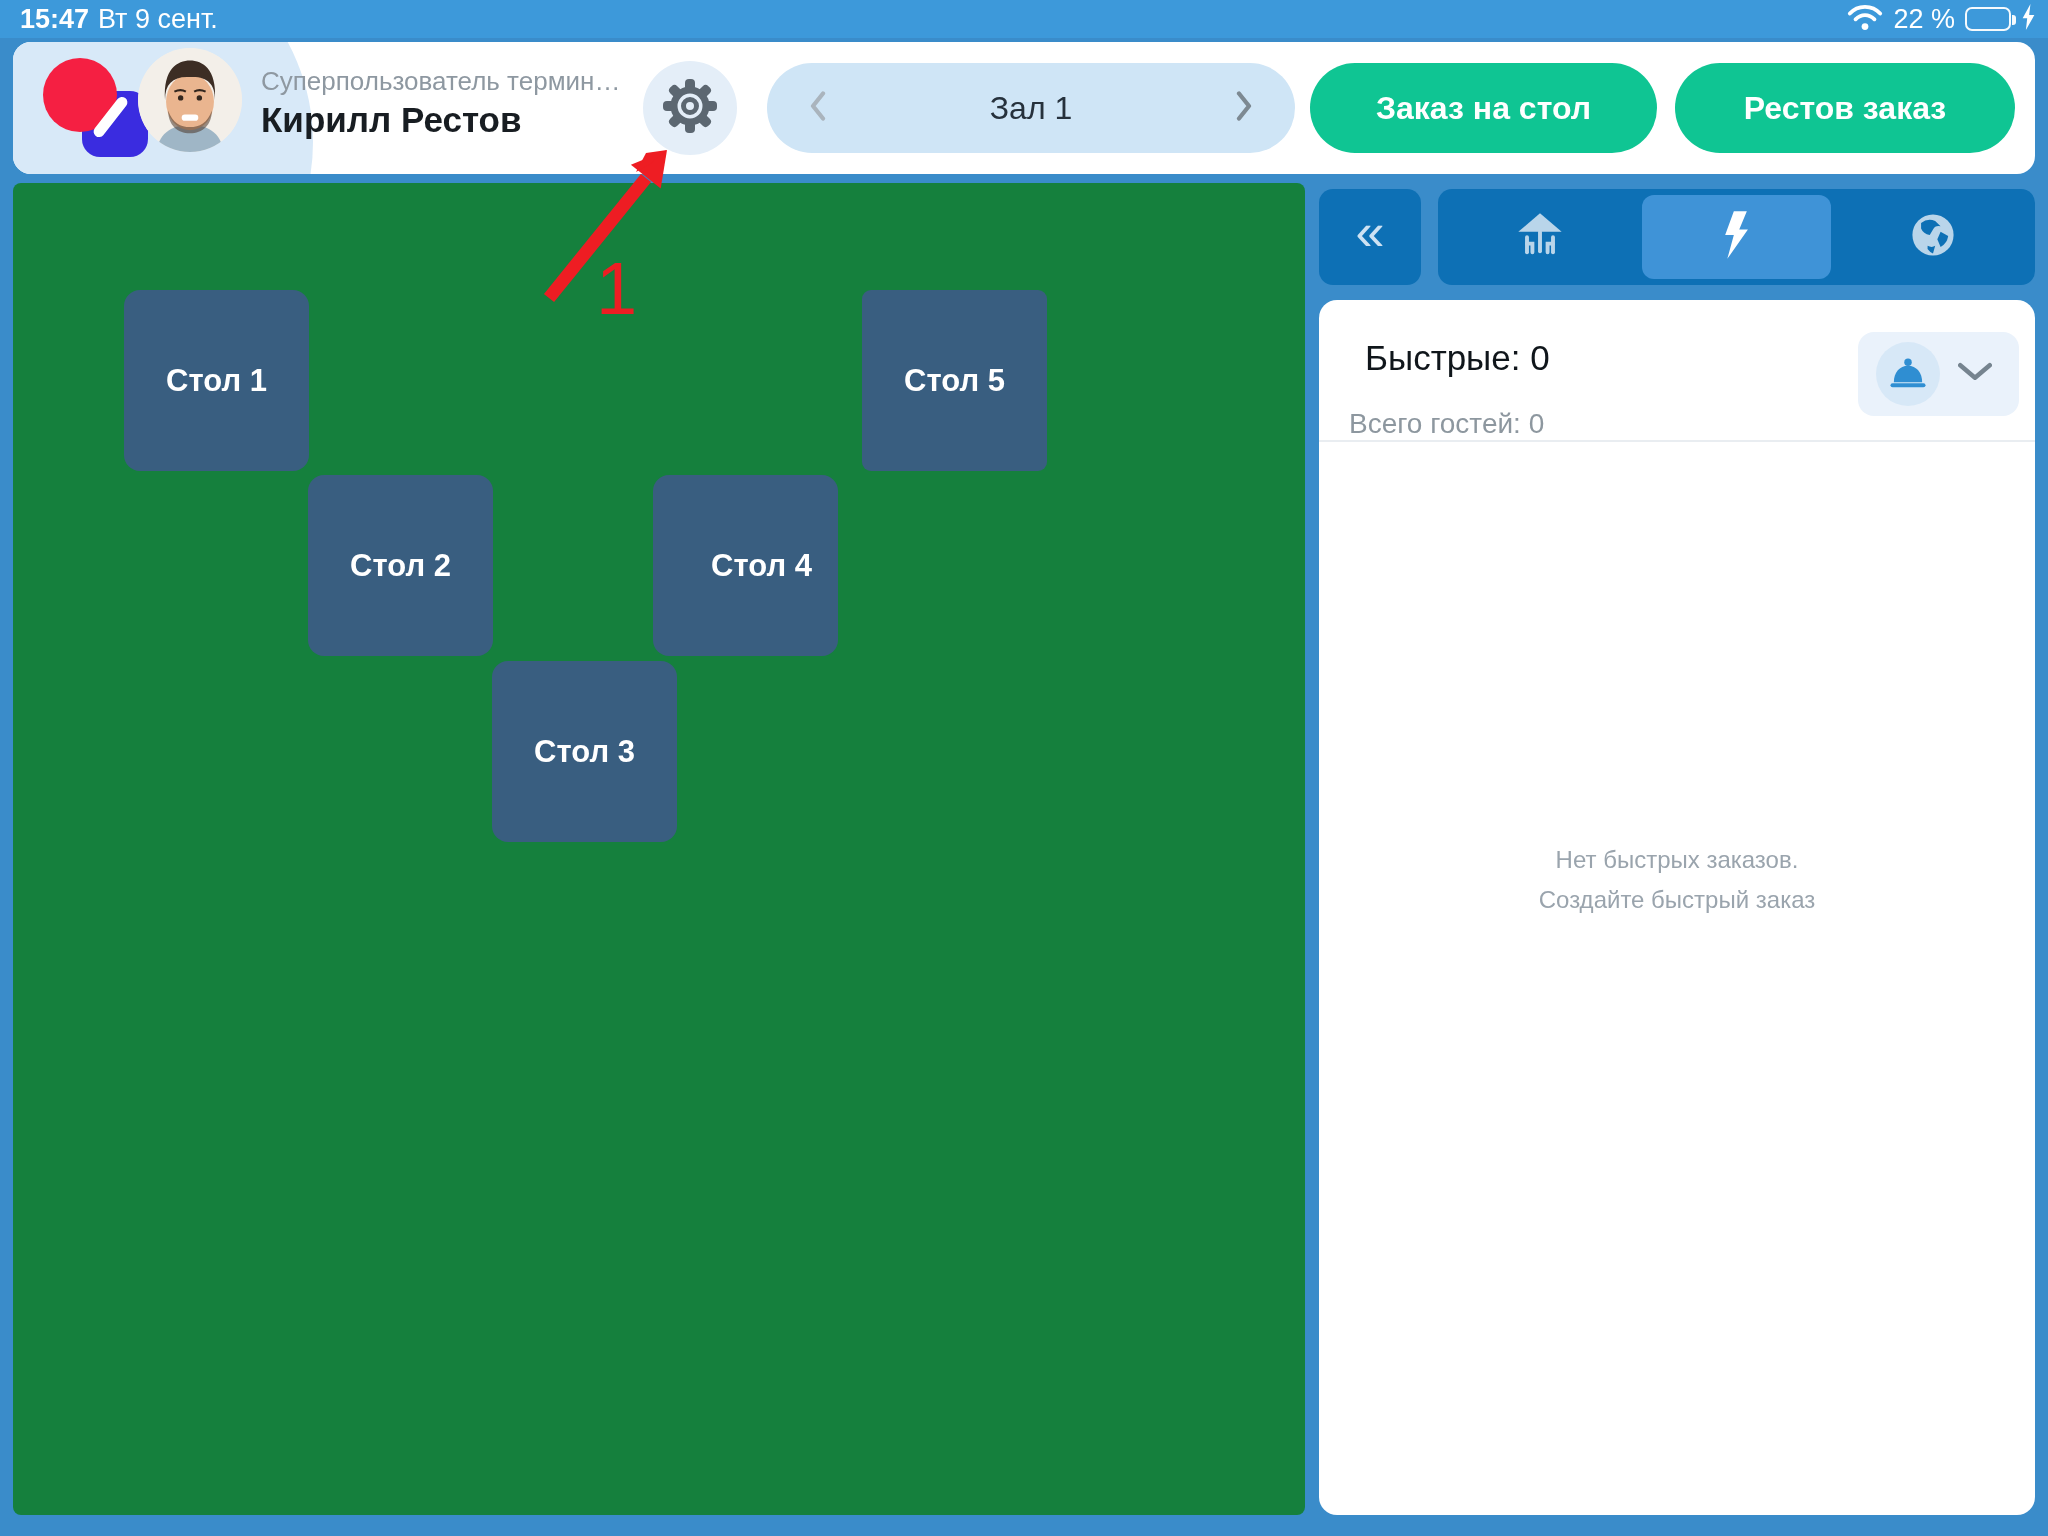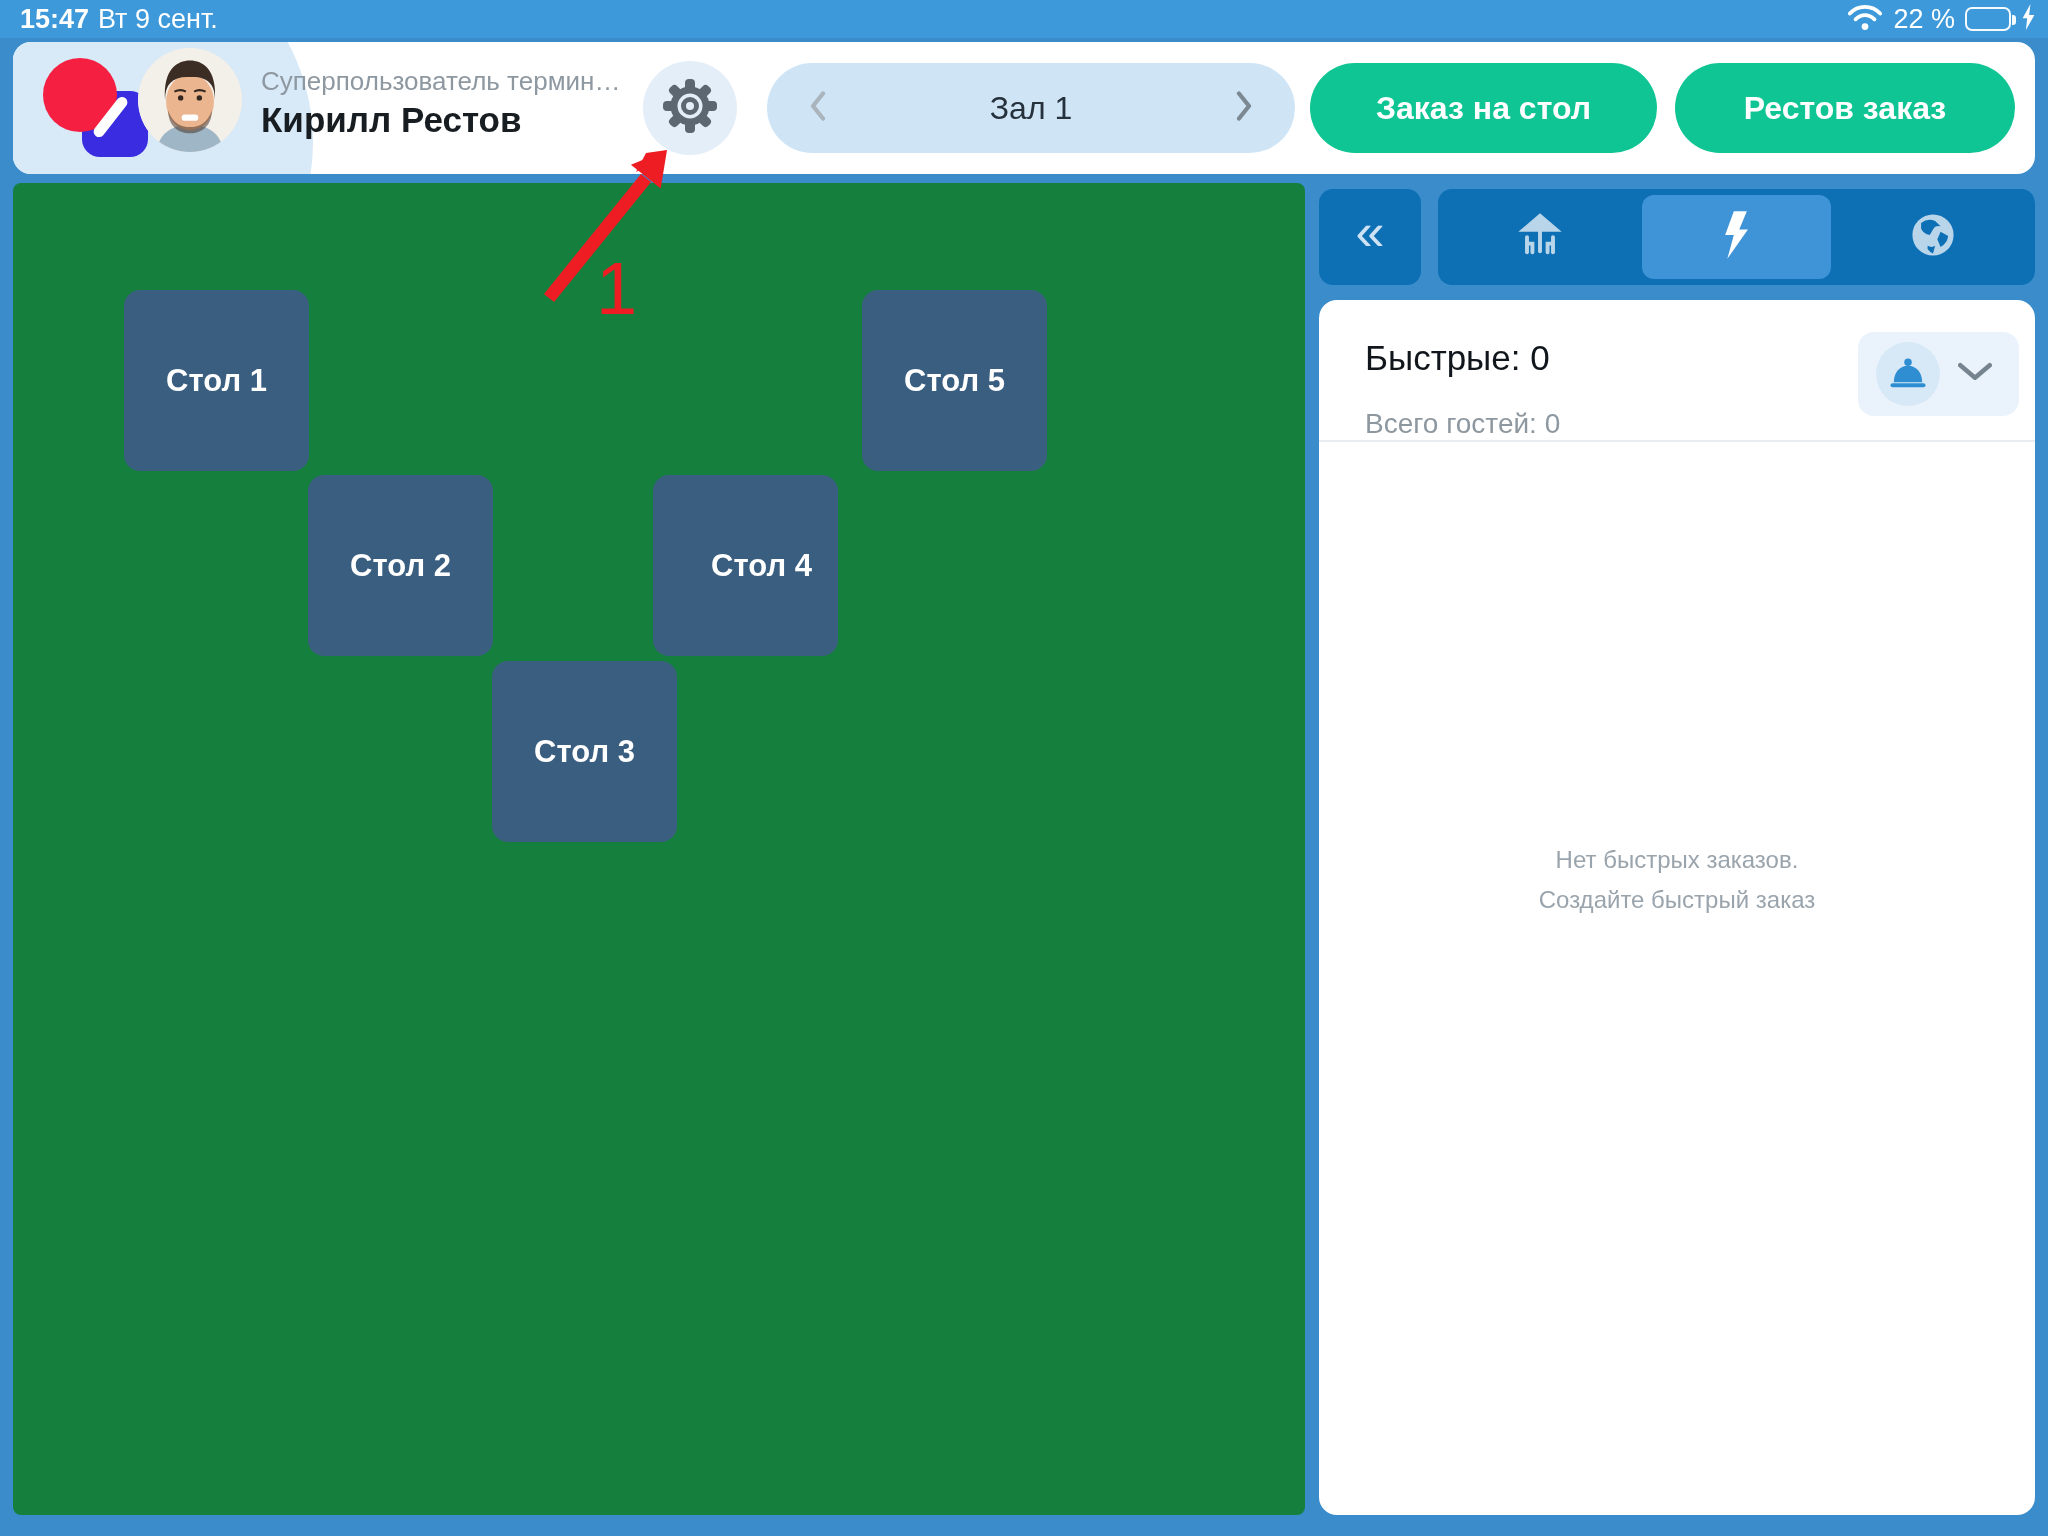--- a/index.html
+++ b/index.html
@@ -45,21 +45,21 @@
   .collapse-btn{position:absolute;left:1319px;top:189px;width:102px;height:96px;border-radius:14px;background:#0d70b5;
                 color:#cde2f3;font-size:52px;display:flex;align-items:center;justify-content:center;padding-bottom:10px;}
   .tabbar{position:absolute;left:1438px;top:189px;width:597px;height:96px;border-radius:14px;background:#0d70b5;display:flex;padding:0 4px;}
   .tab{flex:1;margin:6px 4px;border-radius:12px;display:flex;align-items:center;justify-content:center;}
   .tab.active{background:#3f93d7;}
   .tab svg .ink{fill:#b9d5ea;} .tab svg .inkstroke{stroke:#b9d5ea;}
   .tab.active svg .ink{fill:#ffffff;}
   .tab svg .hole{fill:#0d70b5;}
   .card{position:absolute;left:1319px;top:300px;width:716px;height:1215px;background:#fff;border-radius:18px;}
   .card-title{position:absolute;left:46px;top:38px;font-size:35px;font-weight:400;color:#10161b;}
-  .card-subtitle{position:absolute;left:46px;top:108px;font-size:28px;color:#8d979f;}
+  .card-subtitle{position:absolute;left:30px;top:108px;font-size:28px;color:#8d979f;}
   .cloche-btn{position:absolute;left:539px;top:32px;width:161px;height:84px;border-radius:16px;background:#eaf2fb;display:flex;align-items:center;}
   .cloche-oval{width:64px;height:64px;margin-left:18px;border-radius:50%;background:#d7e8f7;display:flex;align-items:center;justify-content:center;}
   .cloche-chev{margin-left:18px;}
   .divider{position:absolute;left:0;top:140px;width:716px;height:2px;background:#e9edf1;}
   .empty{position:absolute;left:0;top:540px;width:716px;text-align:center;font-size:24px;line-height:40px;color:#9aa4ad;}
 </style>
 </head>
 <body>
 
 <div class="statusbar">
@@ -139,21 +139,21 @@
   </div>
   <button class="btn-green btn-order">Заказ на стол</button>
   <button class="btn-green btn-quick">Рестов заказ</button>
 </div>
 
 <div class="floor">
     <div class="table" style="left: 111px; top: 107px;">Стол 1</div>
     <div class="table" style="left: 295px; top: 292px;">Стол 2</div>
     <div class="table" style="left: 479px; top: 478px;">Стол 3</div>
     <div class="table" style="left: 640px; top: 292px; padding-left: 32px;">Стол 4</div>
-    <div class="table" style="left: 849px; top: 107px;">Стол 5</div>
+    <div class="table" style="left: 849px; top: 107px; border-radius: 9px;">Стол 5</div>
   </div>
 
 <svg class="annotation" viewBox="0 0 230 230">
   <line x1="49" y1="178" x2="146" y2="58" stroke="#ee1d23" stroke-width="13"></line>
   <polygon points="167,30 160.7,68.5 130.9,44.7" fill="#ee1d23"></polygon>
   <polygon points="167,30 150,44 136,52 146,33" fill="#ee1d23"></polygon>
   <text x="96" y="194" font-size="74" fill="#ee1d23" font-family="Liberation Sans, sans-serif">1</text>
 </svg>
 
 <div class="collapse-btn">

